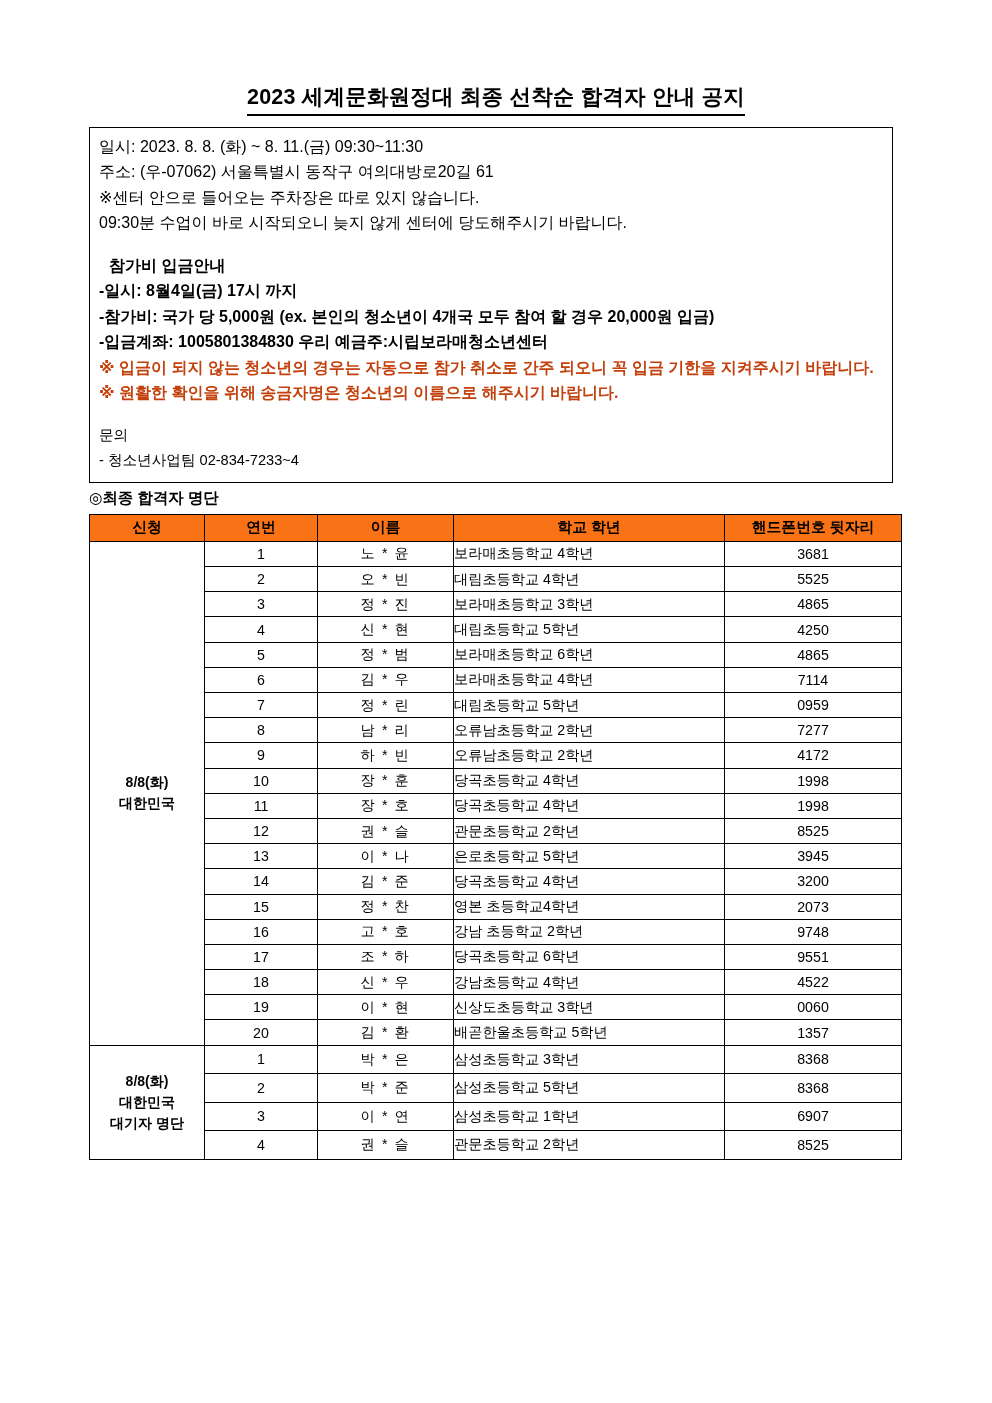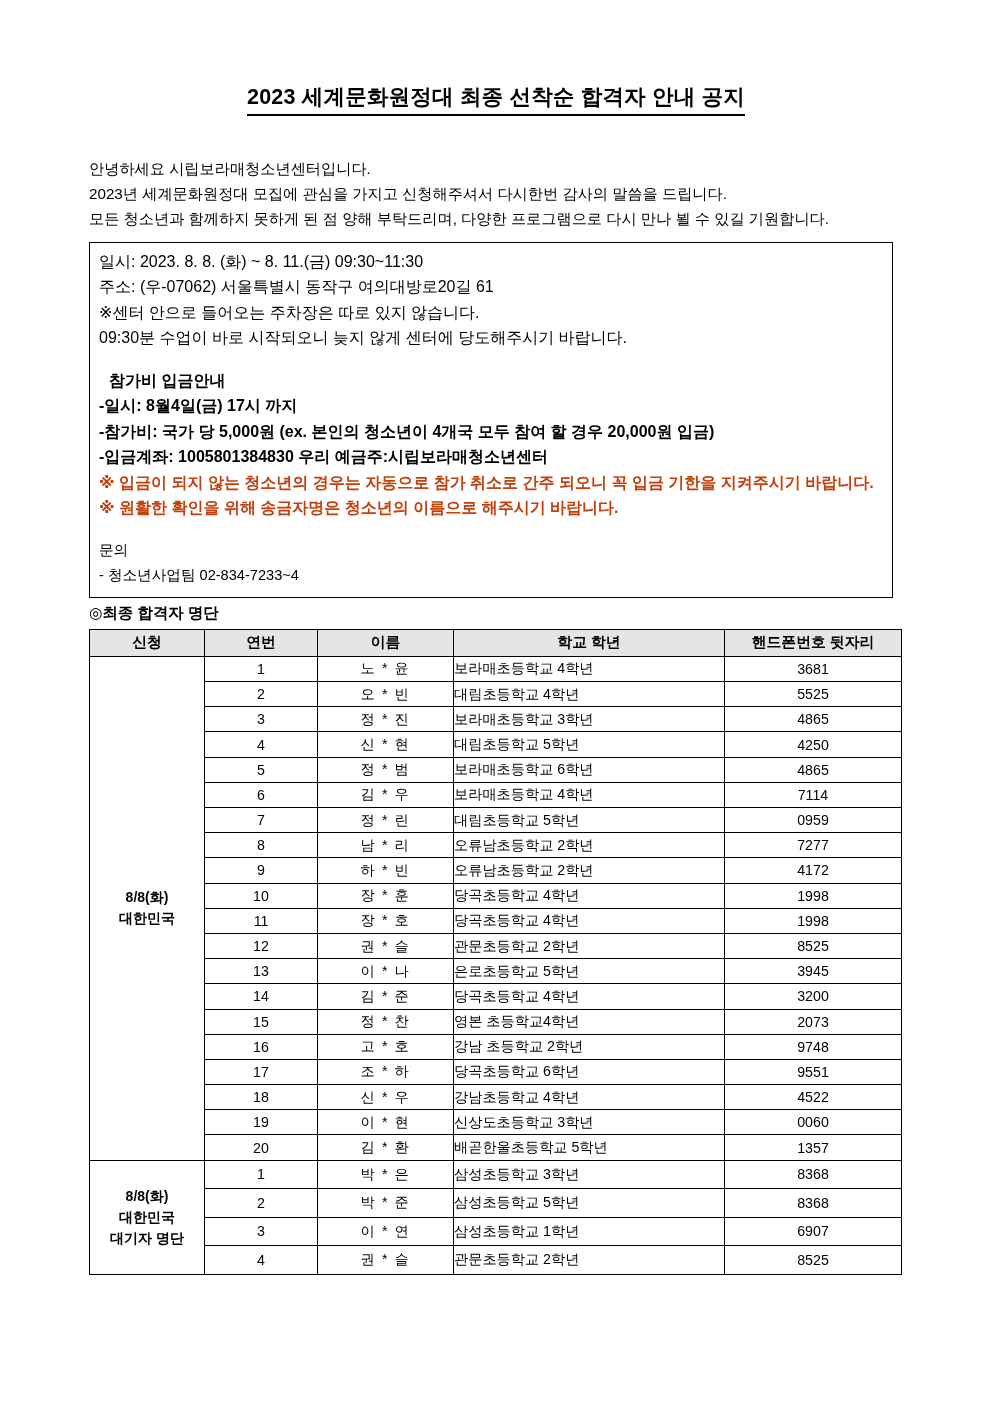--- a/index.html
+++ b/index.html
@@ -112,21 +112,21 @@
   table.roster col.c-phone  { width: 177px; }
 
   table.roster th,
   table.roster td {
     border: 1.1px solid #000;
     padding: 0;
     height: 24.2px;
     vertical-align: middle;
   }
   table.roster thead th {
-    background: #e5e5e5;
+    background: #f97316;
     font-weight: bold;
     text-align: center;
     height: 26px;
     font-size: 14.8px;
   }
   td.apply-cell {
     text-align: center;
     font-weight: bold;
     font-size: 14px;
     line-height: 21px;
@@ -149,25 +149,20 @@
     height: 27.5px;
   }
 </style>
 </head>
 <body>
 
 <div class="page">
 
   <h1 class="doc-title"><span class="u">2023 세계문화원정대 최종 선착순 합격자 안내 공지</span></h1>
 
-  <div class="intro">
-    <p>안녕하세요 시립보라매청소년센터입니다.</p>
-    <p>2023년 세계문화원정대 모집에 관심을 가지고 신청해주셔서 다시한번 감사의 말씀을 드립니다.</p>
-    <p>모든 청소년과 함께하지 못하게 된 점 양해 부탁드리며, 다양한 프로그램으로 다시 만나 뵐 수 있길 기원합니다.</p>
-  </div>
 
   <div class="info-box">
     <div class="line">일시: 2023. 8. 8. (화) ~ 8. 11.(금) 09:30~11:30</div>
     <div class="line">주소: (우-07062) 서울특별시 동작구 여의대방로20길 61</div>
     <div class="line">※센터 안으로 들어오는 주차장은 따로 있지 않습니다.</div>
     <div class="line">09:30분 수업이 바로 시작되오니 늦지 않게 센터에 당도해주시기 바랍니다.</div>
 
     <div class="spacer"></div>
 
     <div class="line pay-head">참가비 입금안내</div>

